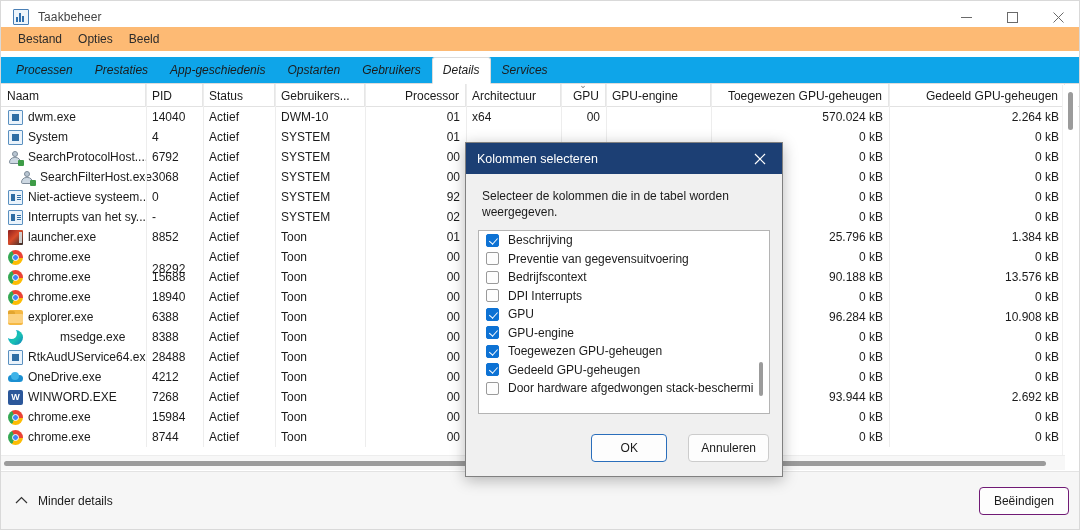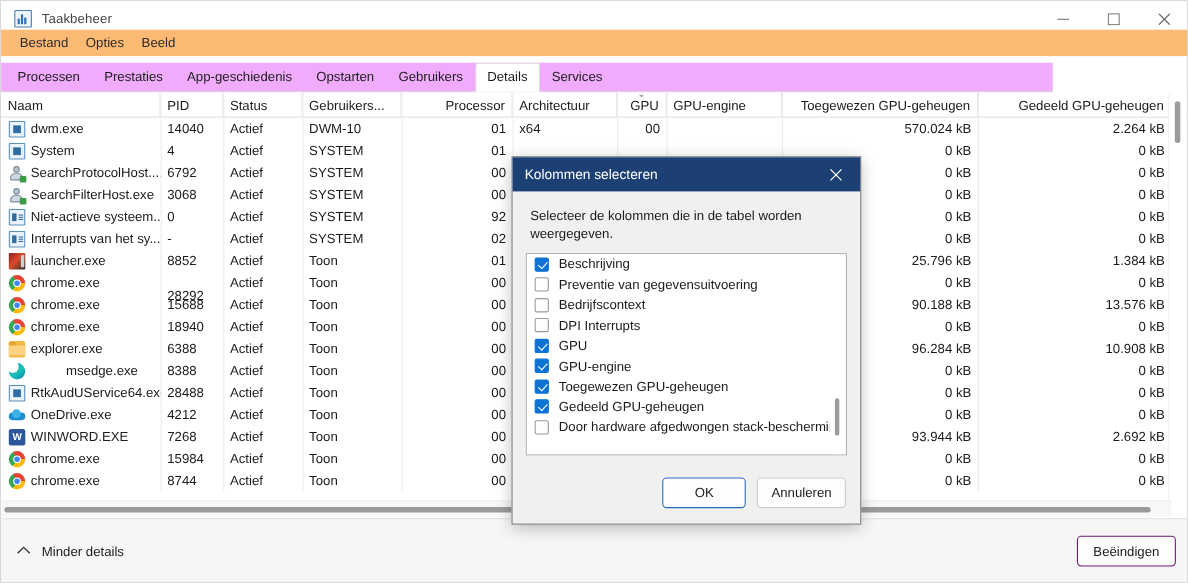--- a/index.html
+++ b/index.html
@@ -48,24 +48,24 @@
   .menubar {
     position: absolute; left: 0; top: 26px; width: 1080px; height: 24px;
     display: flex; align-items: center; padding-left: 9px; background: #fdba74;
   }
   .menu-item {
     font-size: 12px; color: #2b2b2b; padding: 2px 8px; border-radius: 2px;
   }
 
   
   .tabstrip {
-    position: absolute; left: 0; top: 56px; width: 956px; height: 27px;
-    background: #f0abfc;
+    position: absolute; left: 0; top: 56px; width: 1080px; height: 27px;
+    background: #0ea5e9;
     border-bottom: 1px solid #dcdcdc;
-    display: flex; align-items: flex-end; padding-left: 4px;
+    display: flex; align-items: flex-end; padding-left: 4px; font-style: italic;
   }
   .tab {
     font-size: 12px; color: #1c1c1c;
     padding: 5px 10px 6px 10px;
     position: relative; top: 1px;
     border: 1px solid transparent;
     white-space: nowrap;
   }
   .tab.selected {
     background: #ffffff;
@@ -218,21 +218,21 @@
     transform: rotate(42deg);
   }
   .lb-scroll {
     position: absolute; right: 1px; top: 1px; width: 14px; height: 182px; background: #ffffff;
   }
   .lb-scroll .thumb {
     position: absolute; left: 5px; top: 130px; width: 4px; height: 34px;
     background: #9b9b9b; border-radius: 2px;
   }
   .dlg-buttons {
-    position: absolute; right: 13px; bottom: 14px; display: flex; gap: 10px;
+    position: absolute; right: 13px; bottom: 14px; display: flex; gap: 21px;
   }
   .dbtn {
     min-width: 76px; padding: 6px 12px; font-size: 12px; text-align: center;
     background: #fdfdfd; border: 1px solid #cccccc; border-radius: 4px; color: #1b1b1b;
   }
   .dbtn.default { border: 1.5px solid #2a6ebb; }
 </style>
 </head>
 <body>
 
@@ -360,21 +360,21 @@
           <div class="cell" style="left: 202px; width: 72px;">Actief</div>
           <div class="cell" style="left: 274px; width: 90px;">SYSTEM</div>
           <div class="cell right" style="left: 364px; width: 101px;">00</div>
           <div class="cell" style="left: 465px; width: 95px;"></div>
           <div class="cell right" style="left: 560px; width: 45px;"></div>
           <div class="cell" style="left: 605px; width: 105px;"></div>
           <div class="cell right" style="left: 710px; width: 178px;">0 kB</div>
           <div class="cell right" style="left: 888px; width: 176px;">0 kB</div>
         </div>
         <div class="row">
-          <div class="cell name" style="left: 0px; width: 145px;">
+          <div class="cell name" style="left: 12px; width: 145px;">
             <span class="picon ic-user">
               <span class="head"></span>
               <span class="body"></span>
               <span class="badge"></span>
             </span>
             <span>SearchFilterHost.exe</span>
           </div>
           <div class="cell" style="left: 145px; width: 57px;">3068</div>
           <div class="cell" style="left: 202px; width: 72px;">Actief</div>
           <div class="cell" style="left: 274px; width: 90px;">SYSTEM</div>

